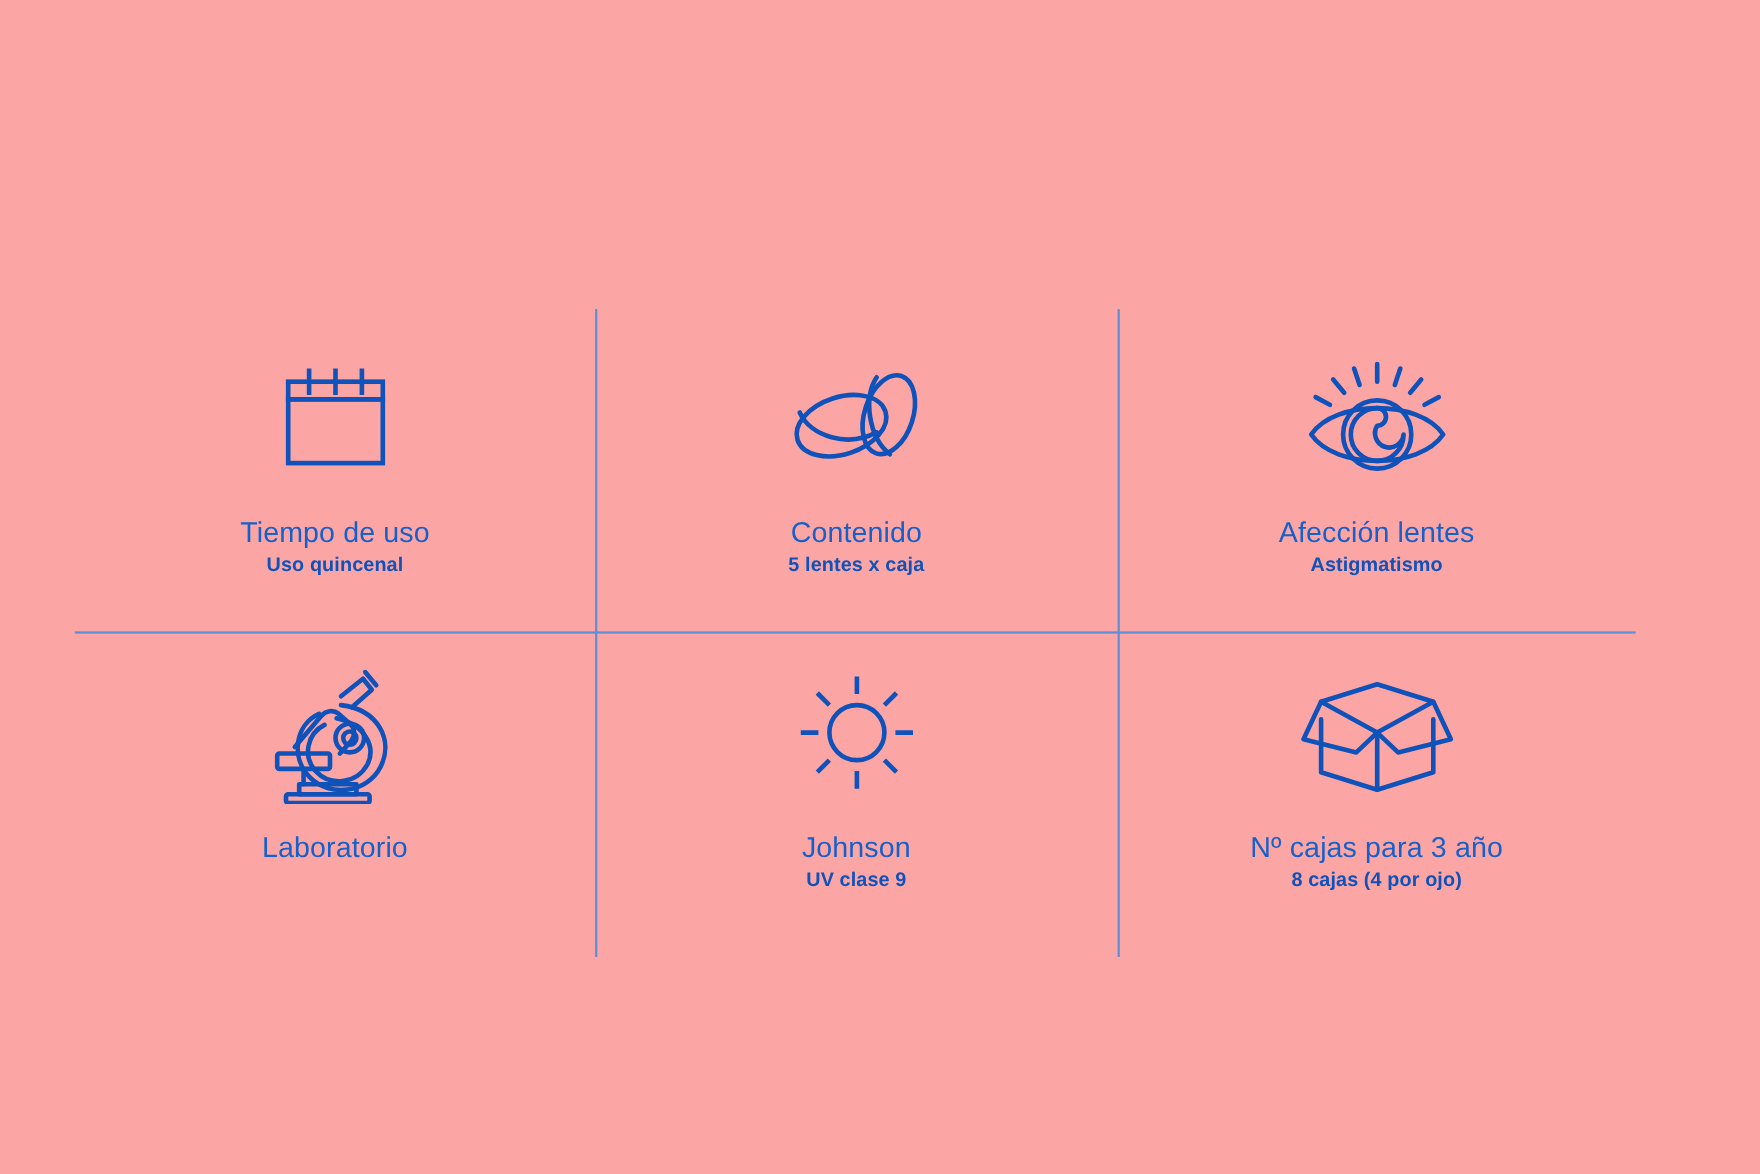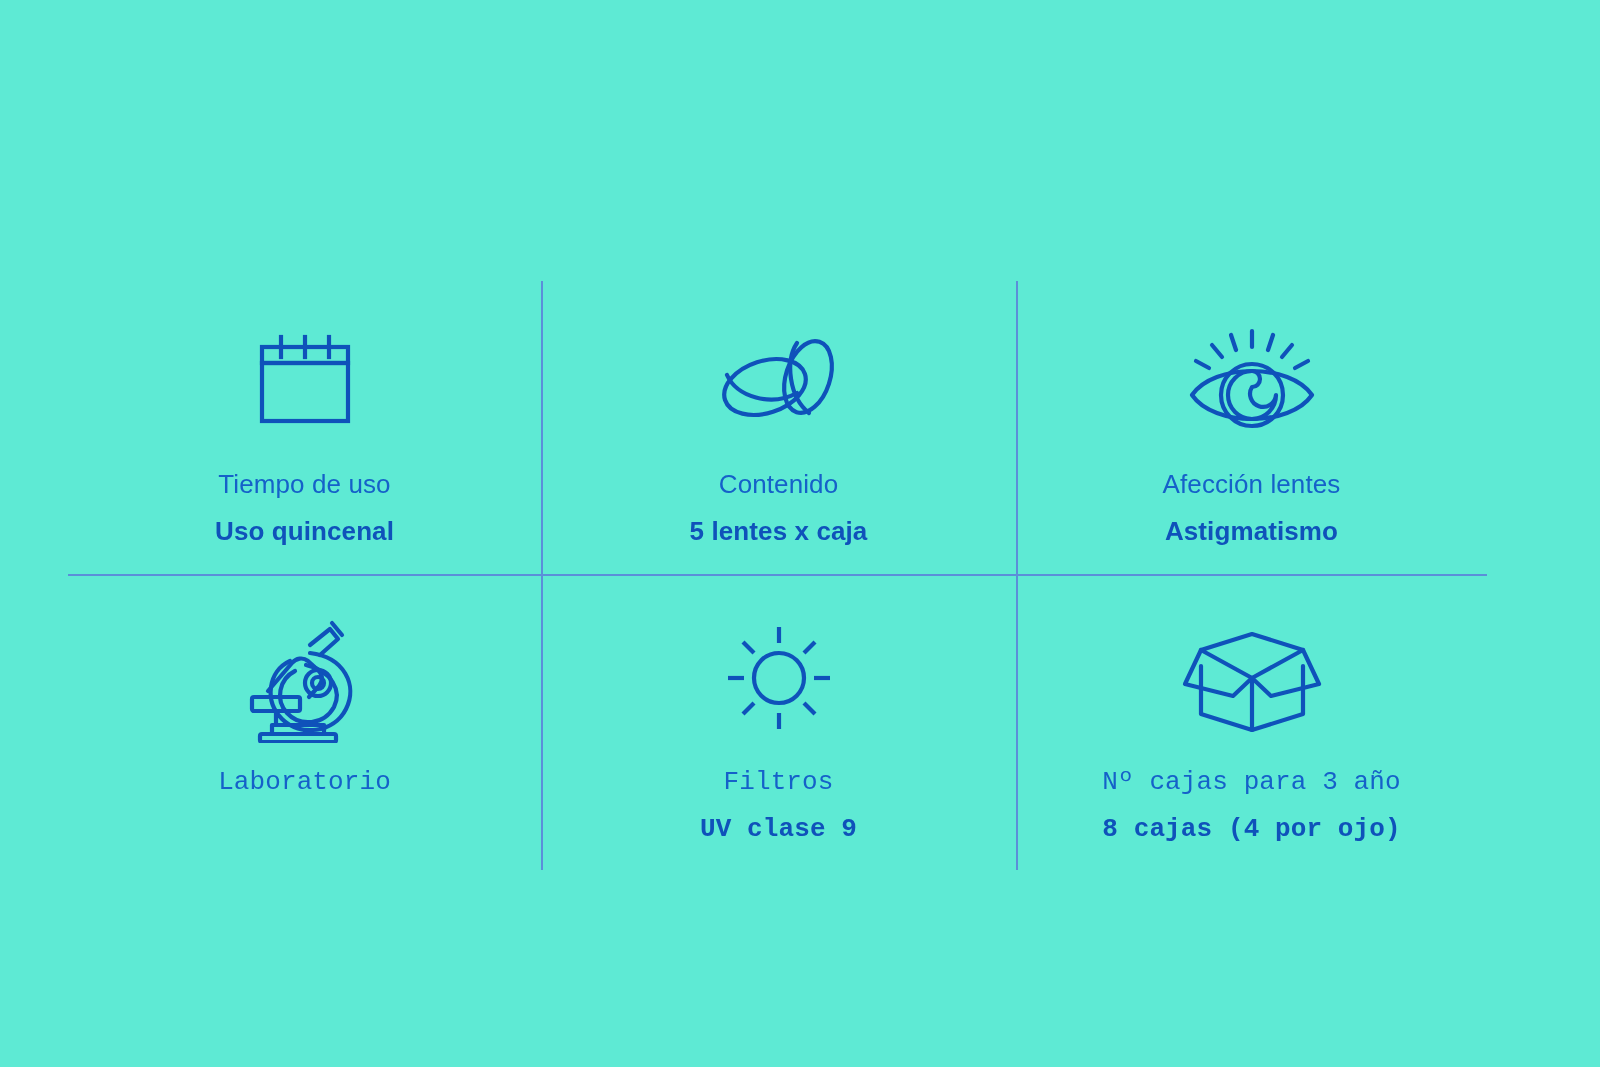--- a/index.html
+++ b/index.html
@@ -10,21 +10,21 @@
     height: 1067px;
     background: #ffffff;
     font-family: "Liberation Sans", sans-serif;
     overflow: hidden;
   }
 
   .spec-board {
     position: relative;
     width: 1600px;
     height: 1067px;
-    background: #5eead4;
+    background: #fca5a5;
   }
 
   
   .divider-h {
     position: absolute;
     left: 68px;
     right: 113px;
     top: 574px;
     height: 2px;
     background: #5b8fd9;
@@ -49,21 +49,21 @@
     grid-template-rows: 293px 296px;
   }
 
   .cell {
     display: flex;
     flex-direction: column;
     align-items: center;
     justify-content: flex-start;
     padding-top: 44px;
   }
-  .cell.row-2 { padding-top: 44px; font-family: Liberation Mono, monospace; }
+  .cell.row-2 { padding-top: 32px; }
 
   .icon-wrap {
     height: 108px;
     display: flex;
     align-items: center;
     justify-content: center;
   }
   .cell.row-2 .icon-wrap { height: 120px; }
 
   .labels {
@@ -76,26 +76,26 @@
     display: block;
     font-size: 26px;
     font-weight: 400;
     color: #1561c9;
     letter-spacing: 0.1px;
     line-height: 1.25;
     white-space: nowrap;
   }
   .label-value {
     display: block;
-    font-size: 26px;
+    font-size: 18px;
     font-weight: 700;
     color: #0f52ba;
     letter-spacing: 0.1px;
     line-height: 1.3;
-    margin-top: 14px;
+    margin-top: 1px;
     white-space: nowrap;
   }
 
   svg { display: block; }
 </style>
 </head>
 <body>
 
 <div class="spec-board">
 
@@ -204,21 +204,21 @@
           <line x1="55" y1="90" x2="55" y2="106"></line>
           <line x1="4" y1="55" x2="20" y2="55"></line>
           <line x1="90" y1="55" x2="106" y2="55"></line>
           <line x1="19" y1="19" x2="30" y2="30"></line>
           <line x1="80" y1="80" x2="91" y2="91"></line>
           <line x1="91" y1="19" x2="80" y2="30"></line>
           <line x1="30" y1="80" x2="19" y2="91"></line>
         </svg>
       </div>
       <div class="labels">
-        <span class="label-title">Filtros</span>
+        <span class="label-title">Johnson</span>
         <span class="label-value">UV clase 9</span>
       </div>
     </div>
 
     <div class="cell row-2">
       <div class="icon-wrap">
         <svg width="150" height="112" viewBox="0 0 150 112" fill="none" stroke="#0f52ba" stroke-width="4.2" stroke-linecap="round" stroke-linejoin="round">
 
           <path d="M24 44 L 24 92 L 75 108 L 126 92 L 126 44"></path>
 

